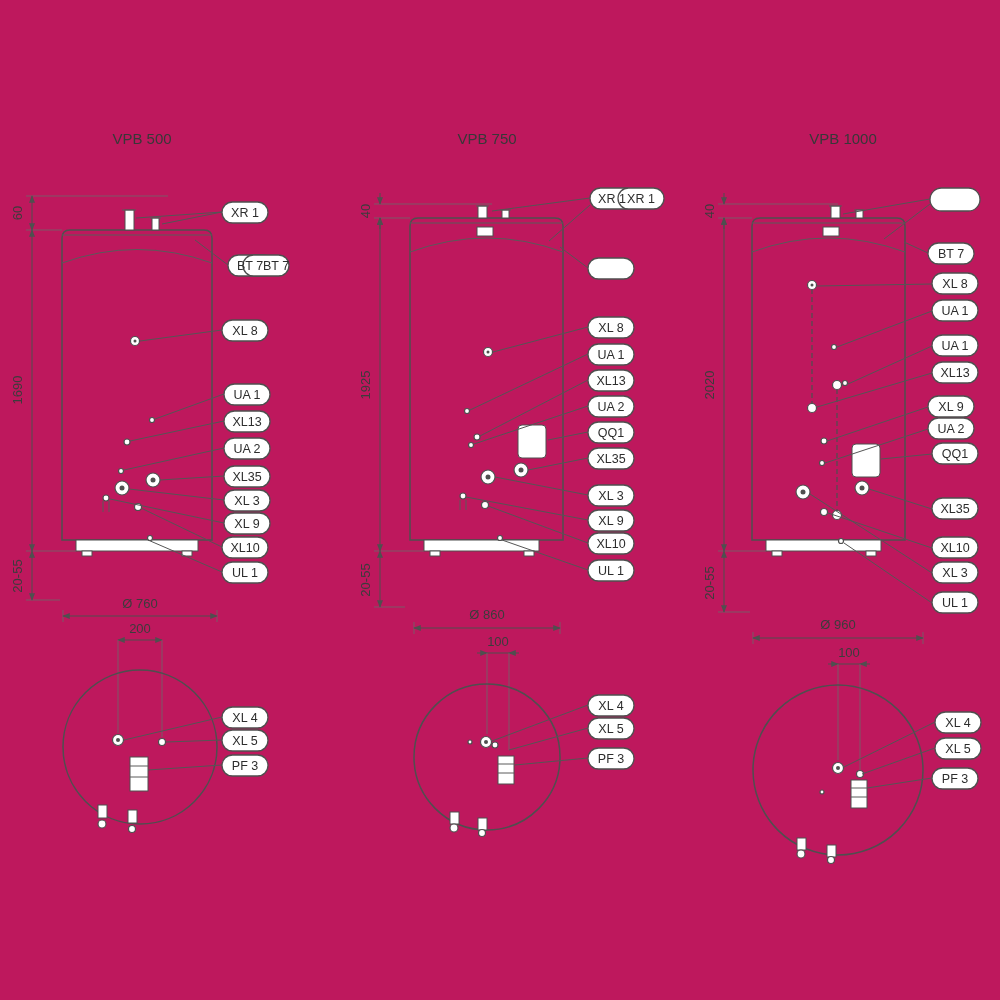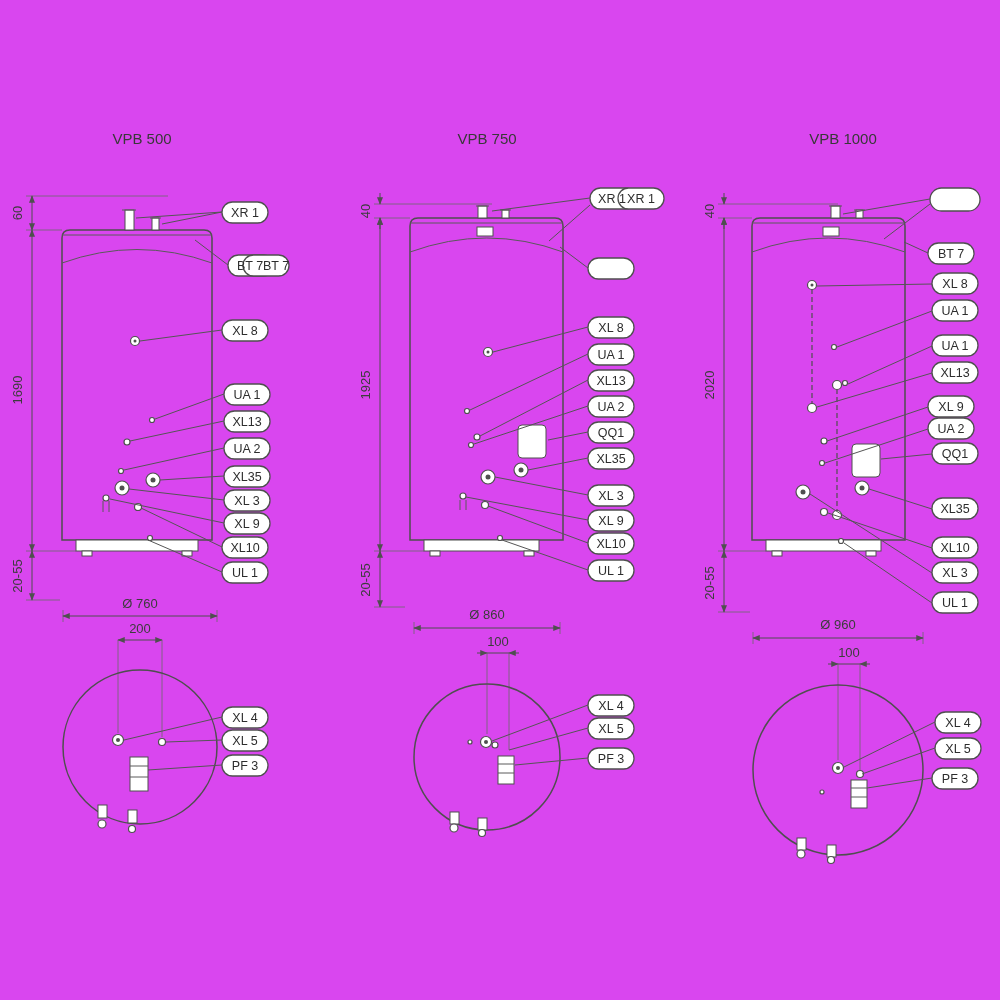--- a/index.html
+++ b/index.html
@@ -1,18 +1,18 @@
 <!DOCTYPE html>
 <html><head>
 <meta charset="utf-8">
 <style>
   html,body { margin:0; padding:0; background:#ffffff; }
   .canvas {
     width:1000px; height:1000px; position:relative;
-    background:#d946ef; overflow:hidden;
+    background:#be185d; overflow:hidden;
     font-family:"Liberation Sans", sans-serif;
   }
   svg text { font-family:"Liberation Sans", sans-serif; }
   .title   { font-size:15px; fill:#383838; text-anchor:middle; }
   .dim     { font-size:13px; fill:#3c3c3c; text-anchor:middle; }
   .pill-rect { fill:#ffffff; stroke:#4f4f4f; stroke-width:1.3; }
   .pill-text { font-size:12.5px; fill:#2d2d2d; text-anchor:middle; }
   .ln      { stroke:#4f4f4f; stroke-width:1.5; fill:none; }
   .ln-thin { stroke:#5a5a5a; stroke-width:1;   fill:none; }
   .leader  { stroke:#555555; stroke-width:1;   fill:none; }

